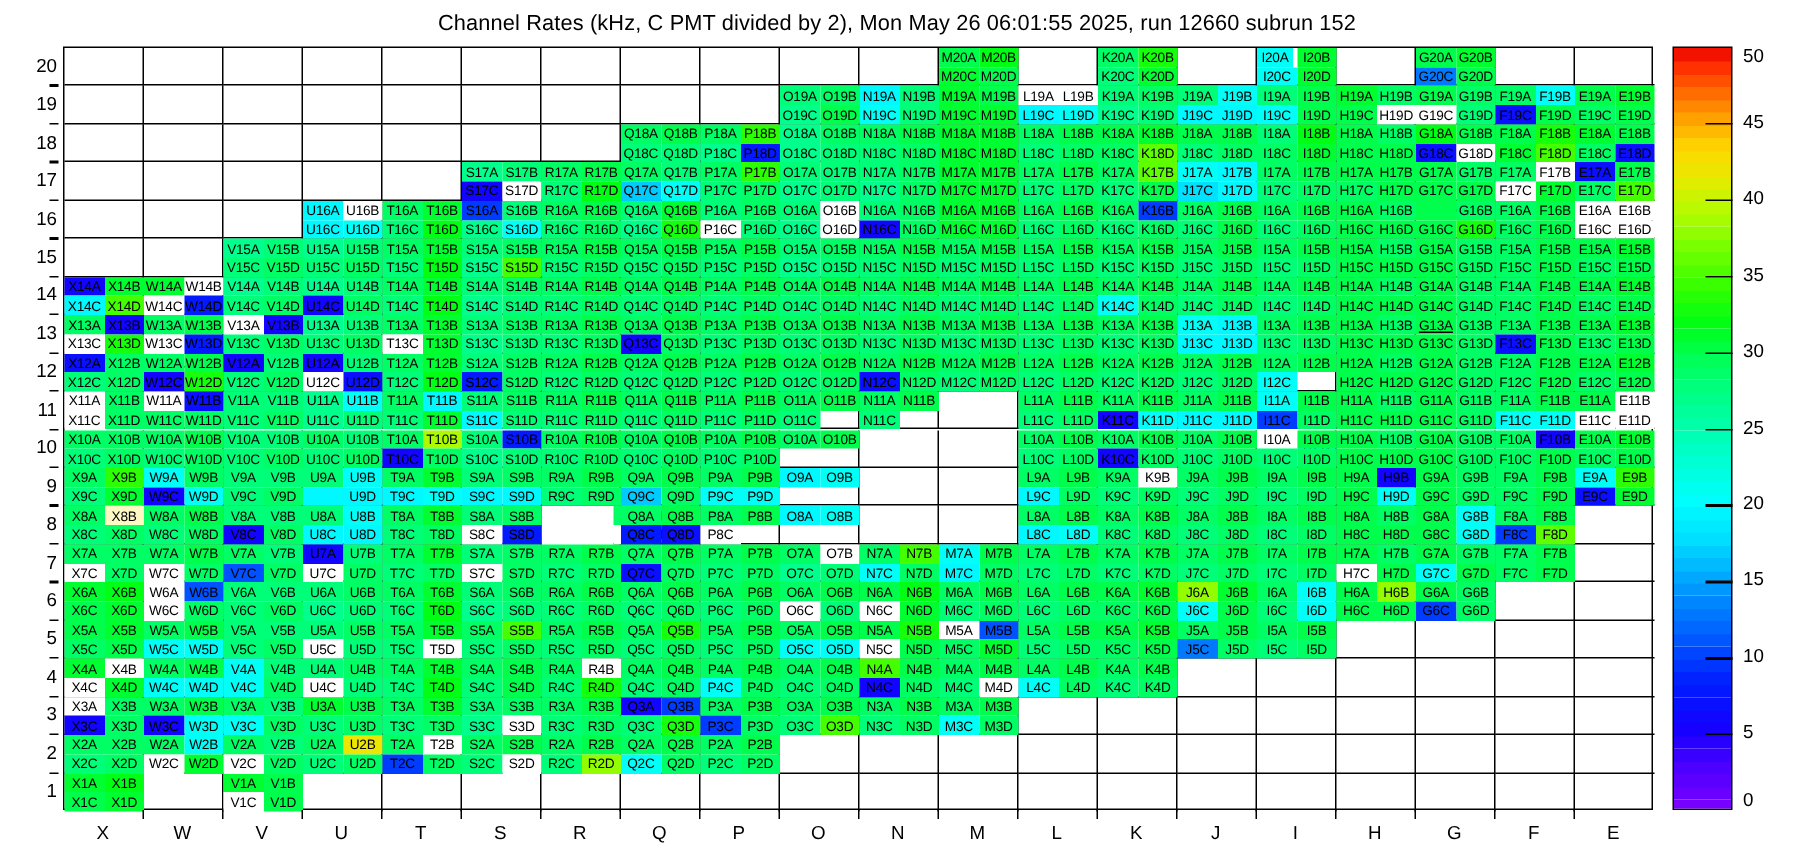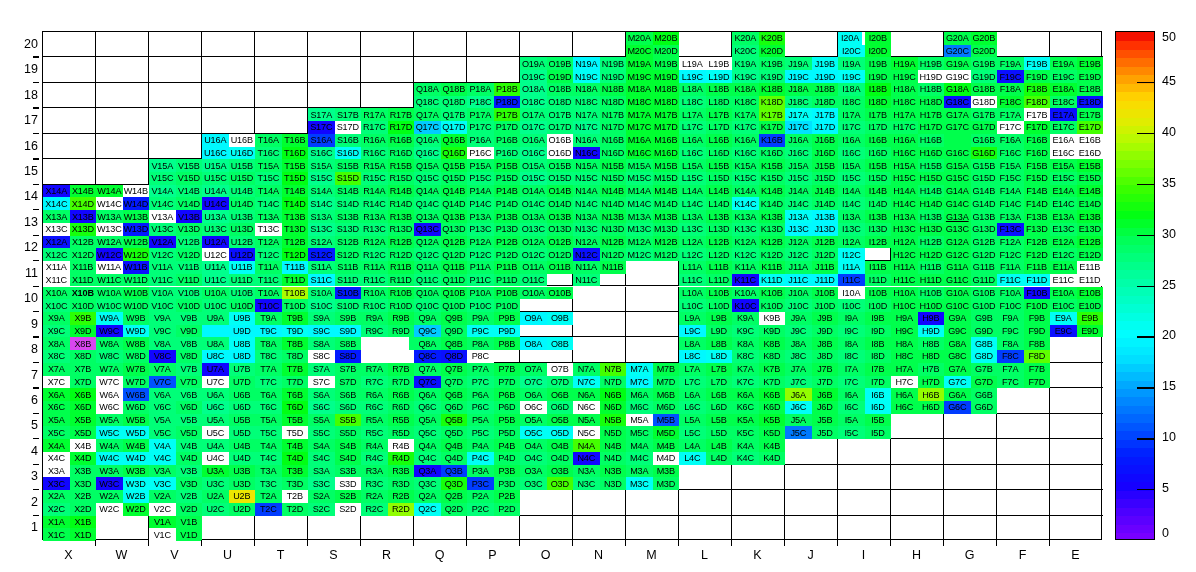--- a/index.html
+++ b/index.html
@@ -59,20 +59,21 @@
   .cseg{position:absolute;left:0;width:100%;}
   #cbarlabs{position:absolute;left:1158px;top:31px;width:38px;height:509px;}
   .clab{position:absolute;left:4px;font-size:12.5px;color:#000;line-height:1;}
   .ctick{position:absolute;left:1137px;width:18px;height:1.4px;background:#000;}
 </style>
 </head>
 <body>
 
 <div id="root">
 
+  <div id="title">Channel Rates (kHz, C PMT divided by 2), Mon May 26 06:01:55 2025, run 12660 subrun 152</div>
 
   <div id="yaxis">
       <div class="ylab" style="top: 6.725px;">20</div>
       <div class="ytick" style="top: 25.45px;"></div>
       <div class="ylab" style="top: 32.175px;">19</div>
       <div class="ytick" style="top: 50.9px;"></div>
       <div class="ylab" style="top: 57.625px;">18</div>
       <div class="ytick" style="top: 76.35px;"></div>
       <div class="ylab" style="top: 83.075px;">17</div>
       <div class="ytick" style="top: 101.8px;"></div>
@@ -1089,21 +1090,21 @@
           <div class="sub" style="left: 26.5px; top: 12.725px; width: 26.5px; height: 12.725px; background: rgb(0, 255, 246);">F11D</div>
         </div>
         <div class="pcell lastcol" style="left: 1007px; top: 229.05px; width: 53px; height: 25.45px;">
           <div class="sub" style="left: 0px; top: 0px; width: 26.5px; height: 12.725px; background: rgb(0, 255, 76);">E11A</div>
           <div class="sub" style="left: 26.5px; top: 0px; width: 26.5px; height: 12.725px; background: rgb(255, 255, 255);">E11B</div>
           <div class="sub" style="left: 0px; top: 12.725px; width: 26.5px; height: 12.725px; background: rgb(255, 255, 255);">E11C</div>
           <div class="sub" style="left: 26.5px; top: 12.725px; width: 26.5px; height: 12.725px; background: rgb(255, 255, 255);">E11D</div>
         </div>
         <div class="pcell" style="left: 0px; top: 254.5px; width: 53px; height: 25.45px;">
           <div class="sub" style="left: 0px; top: 0px; width: 26.5px; height: 12.725px; background: rgb(0, 255, 100);">X10A</div>
-          <div class="sub" style="left: 26.5px; top: 0px; width: 26.5px; height: 12.725px; background: rgb(0, 255, 100); font-weight: bold;">X10B</div>
+          <div class="sub" style="left: 26.5px; top: 0px; width: 26.5px; height: 12.725px; background: rgb(0, 255, 100);">X10B</div>
           <div class="sub" style="left: 0px; top: 12.725px; width: 26.5px; height: 12.725px; background: rgb(0, 255, 120);">X10C</div>
           <div class="sub" style="left: 26.5px; top: 12.725px; width: 26.5px; height: 12.725px; background: rgb(0, 255, 100);">X10D</div>
         </div>
         <div class="pcell" style="left: 53px; top: 254.5px; width: 53px; height: 25.45px;">
           <div class="sub" style="left: 0px; top: 0px; width: 26.5px; height: 12.725px; background: rgb(0, 255, 100);">W10A</div>
           <div class="sub" style="left: 26.5px; top: 0px; width: 26.5px; height: 12.725px; background: rgb(0, 255, 76);">W10B</div>
           <div class="sub" style="left: 0px; top: 12.725px; width: 26.5px; height: 12.725px; background: rgb(0, 255, 120);">W10C</div>
           <div class="sub" style="left: 26.5px; top: 12.725px; width: 26.5px; height: 12.725px; background: rgb(0, 255, 100);">W10D</div>
         </div>
         <div class="pcell" style="left: 106px; top: 254.5px; width: 53px; height: 25.45px;">
@@ -1305,21 +1306,21 @@
           <div class="sub" style="left: 26.5px; top: 12.725px; width: 26.5px; height: 12.725px; background: rgb(0, 255, 76);">F9D</div>
         </div>
         <div class="pcell lastcol" style="left: 1007px; top: 279.95px; width: 53px; height: 25.45px;">
           <div class="sub" style="left: 0px; top: 0px; width: 26.5px; height: 12.725px; background: rgb(0, 255, 246);">E9A</div>
           <div class="sub" style="left: 26.5px; top: 0px; width: 26.5px; height: 12.725px; background: rgb(44, 255, 4);">E9B</div>
           <div class="sub" style="left: 0px; top: 12.725px; width: 26.5px; height: 12.725px; background: rgb(10, 15, 255);">E9C</div>
           <div class="sub" style="left: 26.5px; top: 12.725px; width: 26.5px; height: 12.725px; background: rgb(0, 255, 48);">E9D</div>
         </div>
         <div class="pcell" style="left: 0px; top: 305.4px; width: 53px; height: 25.45px;">
           <div class="sub" style="left: 0px; top: 0px; width: 26.5px; height: 12.725px; background: rgb(0, 255, 100);">X8A</div>
-          <div class="sub" style="left: 26.5px; top: 0px; width: 26.5px; height: 12.725px; background: #d946ef;">X8B</div>
+          <div class="sub" style="left: 26.5px; top: 0px; width: 26.5px; height: 12.725px; background: #fef9c3;">X8B</div>
           <div class="sub" style="left: 0px; top: 12.725px; width: 26.5px; height: 12.725px; background: rgb(0, 255, 120);">X8C</div>
           <div class="sub" style="left: 26.5px; top: 12.725px; width: 26.5px; height: 12.725px; background: rgb(0, 255, 100);">X8D</div>
         </div>
         <div class="pcell" style="left: 53px; top: 305.4px; width: 53px; height: 25.45px;">
           <div class="sub" style="left: 0px; top: 0px; width: 26.5px; height: 12.725px; background: rgb(0, 255, 100);">W8A</div>
           <div class="sub" style="left: 26.5px; top: 0px; width: 26.5px; height: 12.725px; background: rgb(0, 255, 76);">W8B</div>
           <div class="sub" style="left: 0px; top: 12.725px; width: 26.5px; height: 12.725px; background: rgb(0, 255, 120);">W8C</div>
           <div class="sub" style="left: 26.5px; top: 12.725px; width: 26.5px; height: 12.725px; background: rgb(0, 255, 100);">W8D</div>
         </div>
         <div class="pcell" style="left: 106px; top: 305.4px; width: 53px; height: 25.45px;">

